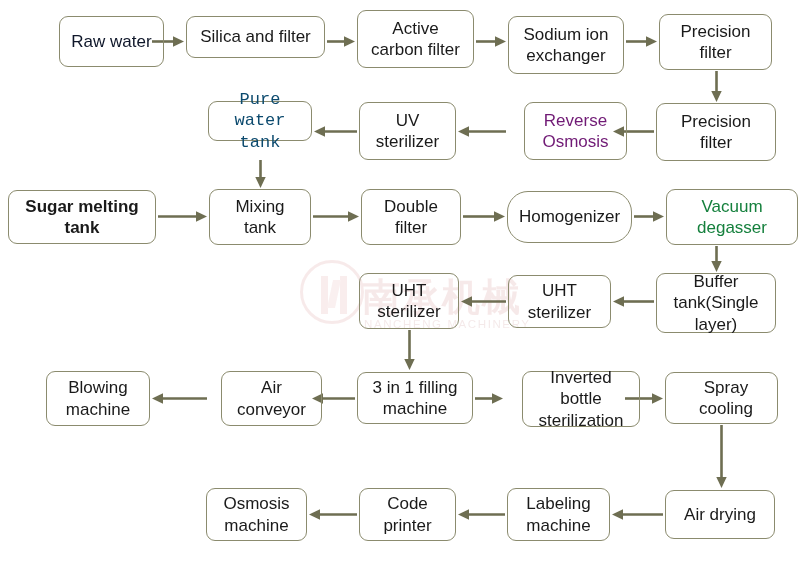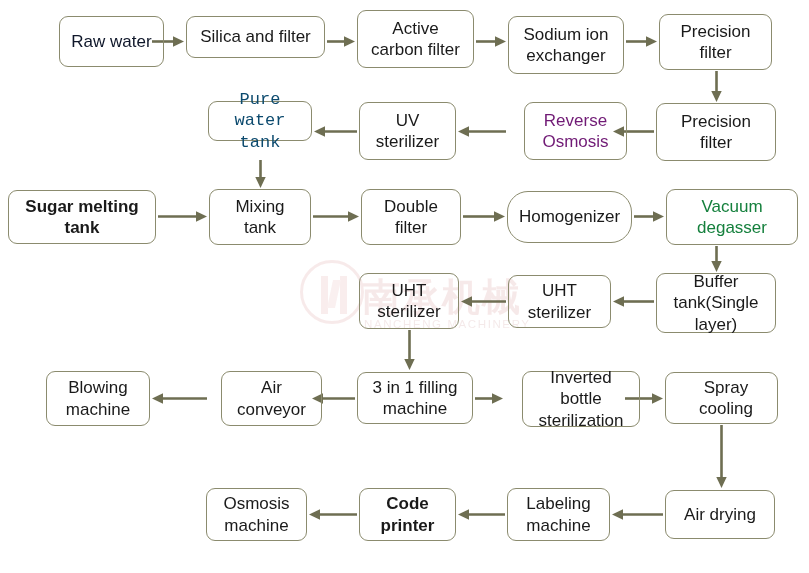--- a/index.html
+++ b/index.html
@@ -158,21 +158,21 @@
 sterilization</div>
       <div class="node" style="left: 357px; top: 372px; width: 116px; height: 52px; border-color: rgb(139, 139, 110); color: rgb(26, 26, 26);">3 in 1 filling
 machine</div>
       <div class="node" style="left: 209px; top: 371px; width: 101px; height: 55px; border-color: rgb(139, 139, 110); color: rgb(26, 26, 26); margin-left: 12px;">Air
 conveyor</div>
       <div class="node" style="left: 46px; top: 371px; width: 104px; height: 55px; border-color: rgb(139, 139, 110); color: rgb(26, 26, 26);">Blowing
 machine</div>
       <div class="node" style="left: 665px; top: 490px; width: 110px; height: 49px; border-color: rgb(139, 139, 110); color: rgb(26, 26, 26);">Air drying</div>
       <div class="node" style="left: 507px; top: 488px; width: 103px; height: 53px; border-color: rgb(139, 139, 110); color: rgb(26, 26, 26);">Labeling
 machine</div>
-      <div class="node" style="left: 359px; top: 488px; width: 97px; height: 53px; border-color: rgb(139, 139, 110); color: rgb(26, 26, 26); font-weight: bold;">Code
+      <div class="node" style="left: 359px; top: 488px; width: 97px; height: 53px; border-color: rgb(139, 139, 110); color: rgb(26, 26, 26);">Code
 printer</div>
       <div class="node" style="left: 206px; top: 488px; width: 101px; height: 53px; border-color: rgb(139, 139, 110); color: rgb(26, 26, 26);">Osmosis
 machine</div>
     </div>
   <div id="edges-layer">
       <div class="edge" style="left: 152px; top: 32.5px; width: 32px; height: 17px;">
         <svg width="32" height="17" viewBox="0 0 32 17">
           <line stroke="#6e6e52" stroke-width="2.6" x1="0" y1="8.5" x2="22" y2="8.5"></line>
           <polygon fill="#6e6e52" points="21,3.3 32,8.5 21,13.7"></polygon>
         </svg>

